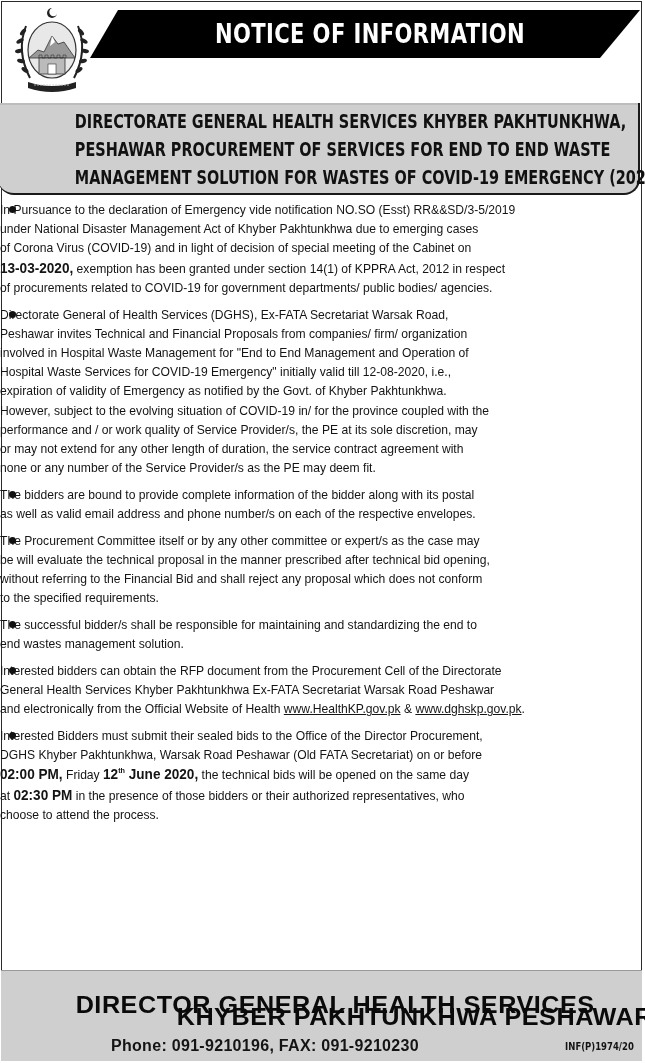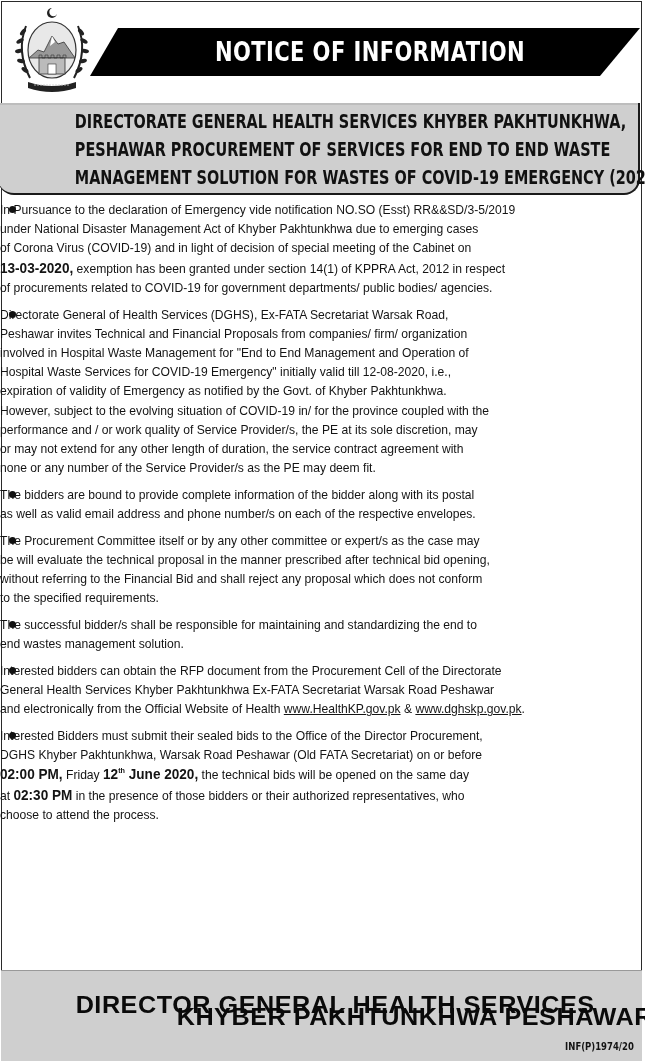--- a/index.html
+++ b/index.html
@@ -1,19 +1,19 @@
 <!DOCTYPE html>
 <html><head>
 <meta charset="utf-8">
 <style>
   html, body { margin: 0; padding: 0; background: #ffffff; }
   body { width: 645px; height: 1063px; overflow: hidden; position: relative; font-family: "Liberation Sans", sans-serif; color: #141414; }
   .frame { position: absolute; left: 1px; top: 1px; width: 641px; height: 1059px; border: 1px solid #2a2a2a; box-sizing: border-box; }
   .logo { position: absolute; left: 14px; top: 6px; width: 76px; height: 86px; }
-  .banner { position: absolute; left: 90px; top: 26px; width: 550px; height: 52px; }
+  .banner { position: absolute; left: 90px; top: 8px; width: 550px; height: 52px; }
   .banner svg { position: absolute; left: 0; top: 0; }
   .banner-title { position: absolute; left: 50px; right: 40px; top: 4px; text-align: center; color: #fff; font-family: "DejaVu Sans", sans-serif; font-weight: bold; font-size: 27px; letter-spacing: 0.5px; transform: scaleX(0.78); transform-origin: center; white-space: nowrap; line-height: 44px; }
   .headline-box { position: absolute; left: -2px; top: 103px; width: 642px; height: 92px; background: #cfcfcf; border: 2px solid #1a1a1a; border-top: none; border-left: none; border-radius: 0 0 16px 16px; box-sizing: border-box; }
   .headline-box .topline { position:absolute; left:0; right:0; top:0; height:2px; background:#bdbdbd; }
   .headline { position: absolute; left: 0; right: 0; top: 4px; text-align: center; font-family: "DejaVu Sans", sans-serif; font-weight: bold; font-size: 19px; line-height: 28px; color: #111; }
   .headline div { transform: scaleX(0.76); transform-origin: center; white-space: nowrap; }
   .body { position: absolute; left: 0; top: 200px; width: 645px; }
   .item { position: relative; padding-right: 10px; font-size: 13.4px; line-height: 19.2px; margin-bottom: 7.5px; }
   .item .line { white-space: nowrap; transform: scaleX(0.905); transform-origin: left; display: block; }
   .bullet { position: absolute; left: 9px; top: 6px; width: 7px; height: 7px; background: #111; border-radius: 50%; }
@@ -143,14 +143,15 @@
     <span class="line">DGHS Khyber Pakhtunkhwa, Warsak Road Peshawar (Old FATA Secretariat) on or before</span>
     <span class="line"><b style="font-size:15px">02:00 PM,</b><span> Friday </span><b style="font-size:15px"><span>12</span><sup>th</sup><span> June 2020,</span></b><span> the technical bids will be opened on the same day</span></span>
     <span class="line"><span>at </span><b style="font-size:15px">02:30 PM</b><span> in the presence of those bidders or their authorized representatives, who</span></span>
     <span class="line">choose to attend the process.</span>
   </div>
 </div>
 
 <div class="footer">
   <div class="footer-l1"><span>DIRECTOR GENERAL HEALTH SERVICES</span></div>
   <div class="footer-l2"><span>KHYBER PAKHTUNKHWA PESHAWAR</span></div>
+  <div class="phone">Phone: 091-9210196, FAX: 091-9210230</div>
   <div class="ref">INF(P)1974/20</div>
 </div>
 
 </body></html>

